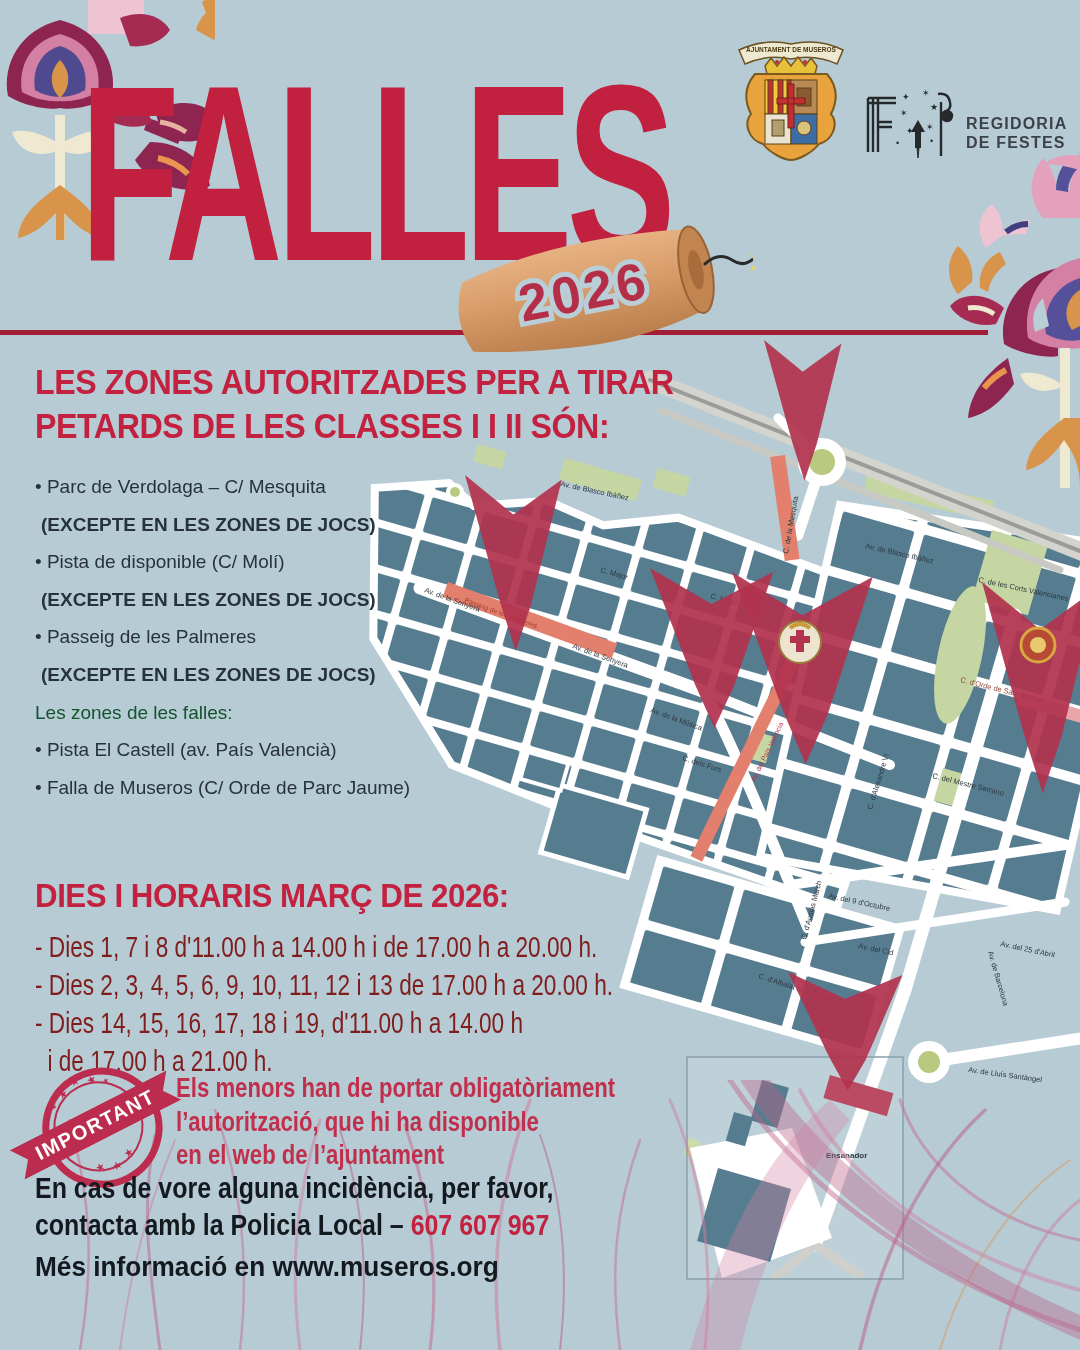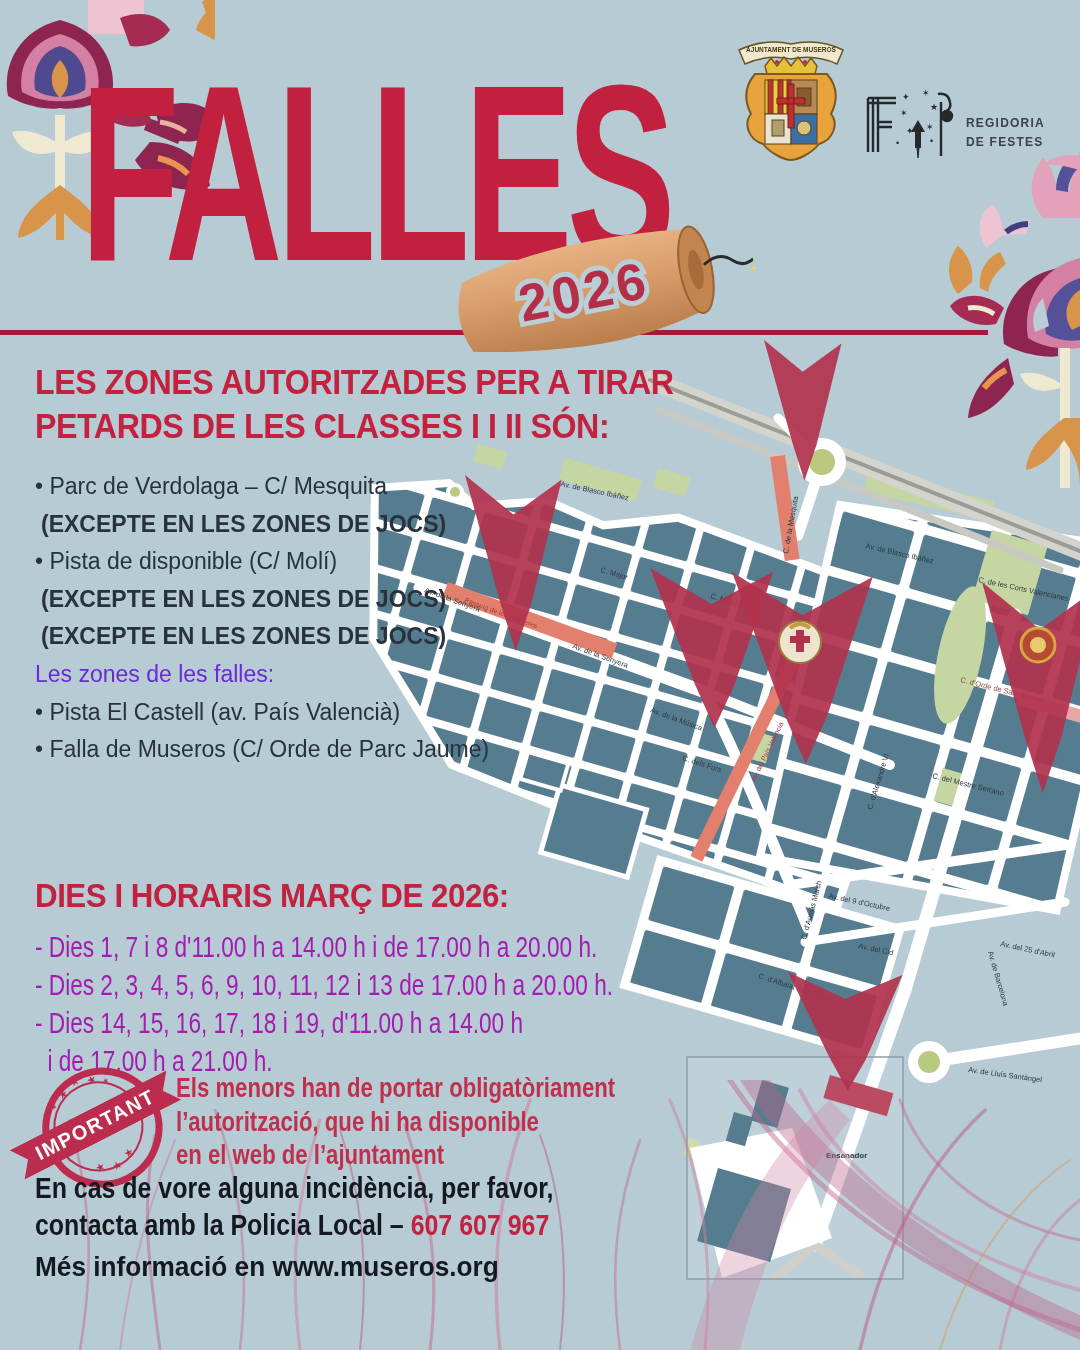--- a/index.html
+++ b/index.html
@@ -5,33 +5,33 @@
   html,body{margin:0;padding:0;}
   #poster{position:relative;width:1080px;height:1350px;background:#b6cbd4;overflow:hidden;
           font-family:"Liberation Sans",sans-serif;}
   .abs{position:absolute;}
   
   #title{left:80px;top:48px;font-size:272px;font-weight:bold;color:#c2203f;line-height:1;
          letter-spacing:-10px;transform:scale(0.60,0.92);transform-origin:left top;white-space:nowrap;}
   
   #coat{left:735px;top:36px;}
   #flogo{left:862px;top:88px;}
-  #regidoria{left:966px;top:114px;font-size:12px;font-weight:bold;color:#3c4247;letter-spacing:1.2px;line-height:19px;}
+  #regidoria{left:966px;top:114px;font-size:16px;font-weight:bold;color:#3c4247;letter-spacing:1.2px;line-height:19px;}
   
   #rule{left:0;top:330px;width:988px;height:5px;background:#a31c36;}
   
   #cracker{left:448px;top:244px;width:310px;height:118px;transform:rotate(-11deg);transform-origin:40% 50%;}
   
   .redhead{font-weight:bold;color:#c2223f;white-space:nowrap;transform:scaleX(0.92);transform-origin:left top;}
   #h1{left:35px;top:360px;font-size:35px;line-height:44px;letter-spacing:-0.5px;}
   #h2{left:35px;top:876px;font-size:34px;letter-spacing:-0.5px;}
-  #zonelist{left:35px;top:468px;font-size:23px;color:#27323d;line-height:37.6px;white-space:nowrap;}
+  #zonelist{left:35px;top:468px;font-size:19px;color:#27323d;line-height:37.6px;white-space:nowrap;}
   #zonelist .note{padding-left:6px;font-weight:bold;}
-  #zonelist .redlabel{color:#6d28d9;}
-  #sched{left:35px;top:928px;font-size:29px;color:#a21caf;line-height:38px;white-space:nowrap;}
+  #zonelist .redlabel{color:#14532d;}
+  #sched{left:35px;top:928px;font-size:29px;color:#7f1d1d;line-height:38px;white-space:nowrap;}
   #sched div{transform:scaleX(0.78);transform-origin:left top;}
   #sched .indent{padding-left:16px;}
   
   #stamp{left:28px;top:1060px;width:148px;height:138px;transform:rotate(-27deg);}
   #stamp .ring{position:absolute;left:15px;top:8px;width:106px;height:106px;border:7px solid #bc2c4e;border-radius:50%;}
   #stamp .ring2{position:absolute;left:27px;top:20px;width:86px;height:86px;border:2px solid #bc2c4e;border-radius:50%;}
   #stamp .band{position:absolute;left:-18px;top:46px;width:176px;height:33px;background:#bc2c4e;
                clip-path:polygon(0 0,100% 0,93% 50%,100% 100%,0 100%,7% 50%);
                color:#fff;font-weight:bold;font-size:20px;letter-spacing:1.5px;text-align:center;line-height:33px;}
   #stamp .st{position:absolute;color:#bc2c4e;font-size:11px;}
@@ -317,20 +317,21 @@
   <div class="abs redhead" id="h1">
     <div>LES ZONES AUTORITZADES PER A TIRAR</div>
     <div>PETARDS DE LES CLASSES I I II SÓN:</div>
   </div>
 
   <div class="abs" id="zonelist">
     <div class="item">• Parc de Verdolaga – C/ Mesquita</div>
     <div class="note">(EXCEPTE EN LES ZONES DE JOCS)</div>
     <div class="item">• Pista de disponible (C/ Molí)</div>
     <div class="note">(EXCEPTE EN LES ZONES DE JOCS)</div>
+    <div class="item">• Passeig de les Palmeres</div>
     <div class="note">(EXCEPTE EN LES ZONES DE JOCS)</div>
     <div class="redlabel">Les zones de les falles:</div>
     <div class="item">• Pista El Castell (av. País Valencià)</div>
     <div class="item">• Falla de Museros (C/ Orde de Parc Jaume)</div>
   </div>
 
   <div class="abs redhead" id="h2">DIES I HORARIS MARÇ DE 2026:</div>
   <div class="abs" id="sched">
     <div>- Dies 1, 7 i 8 d'11.00 h a 14.00 h i de 17.00 h a 20.00 h.</div>
     <div>- Dies 2, 3, 4, 5, 6, 9, 10, 11, 12 i 13 de 17.00 h a 20.00 h.</div>

